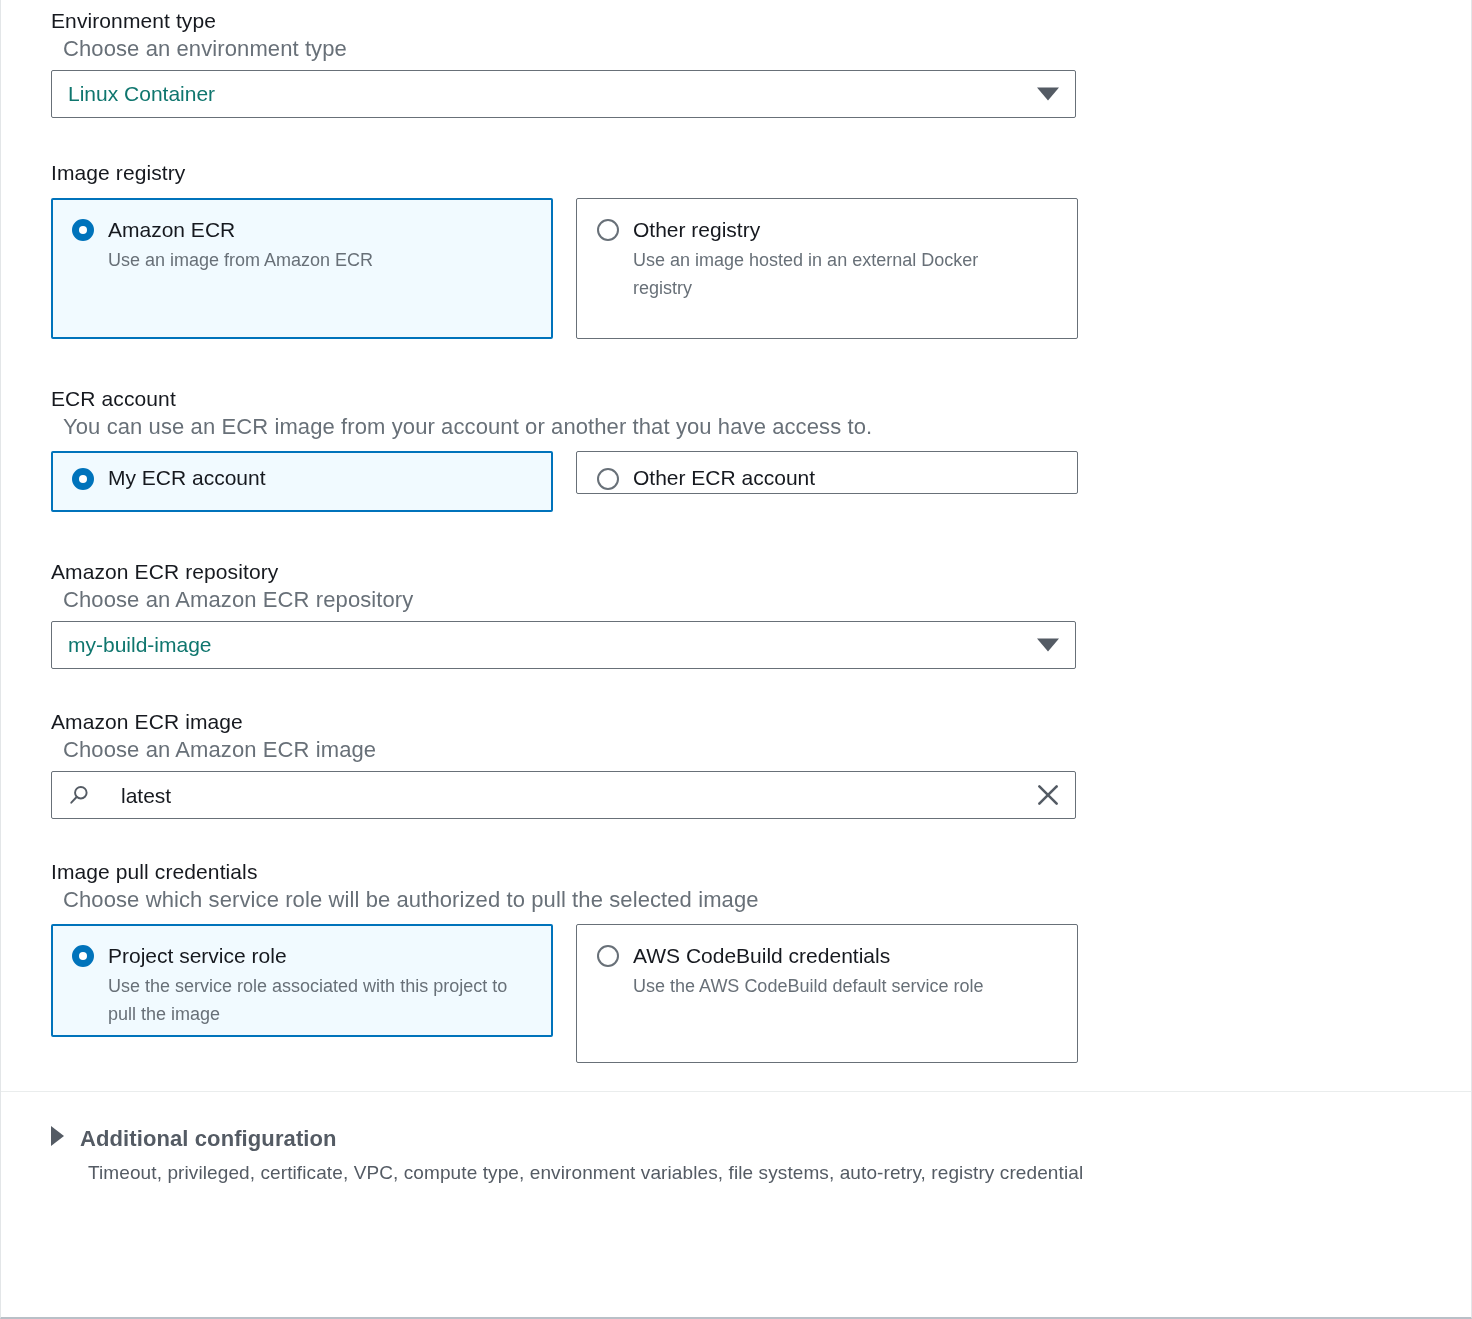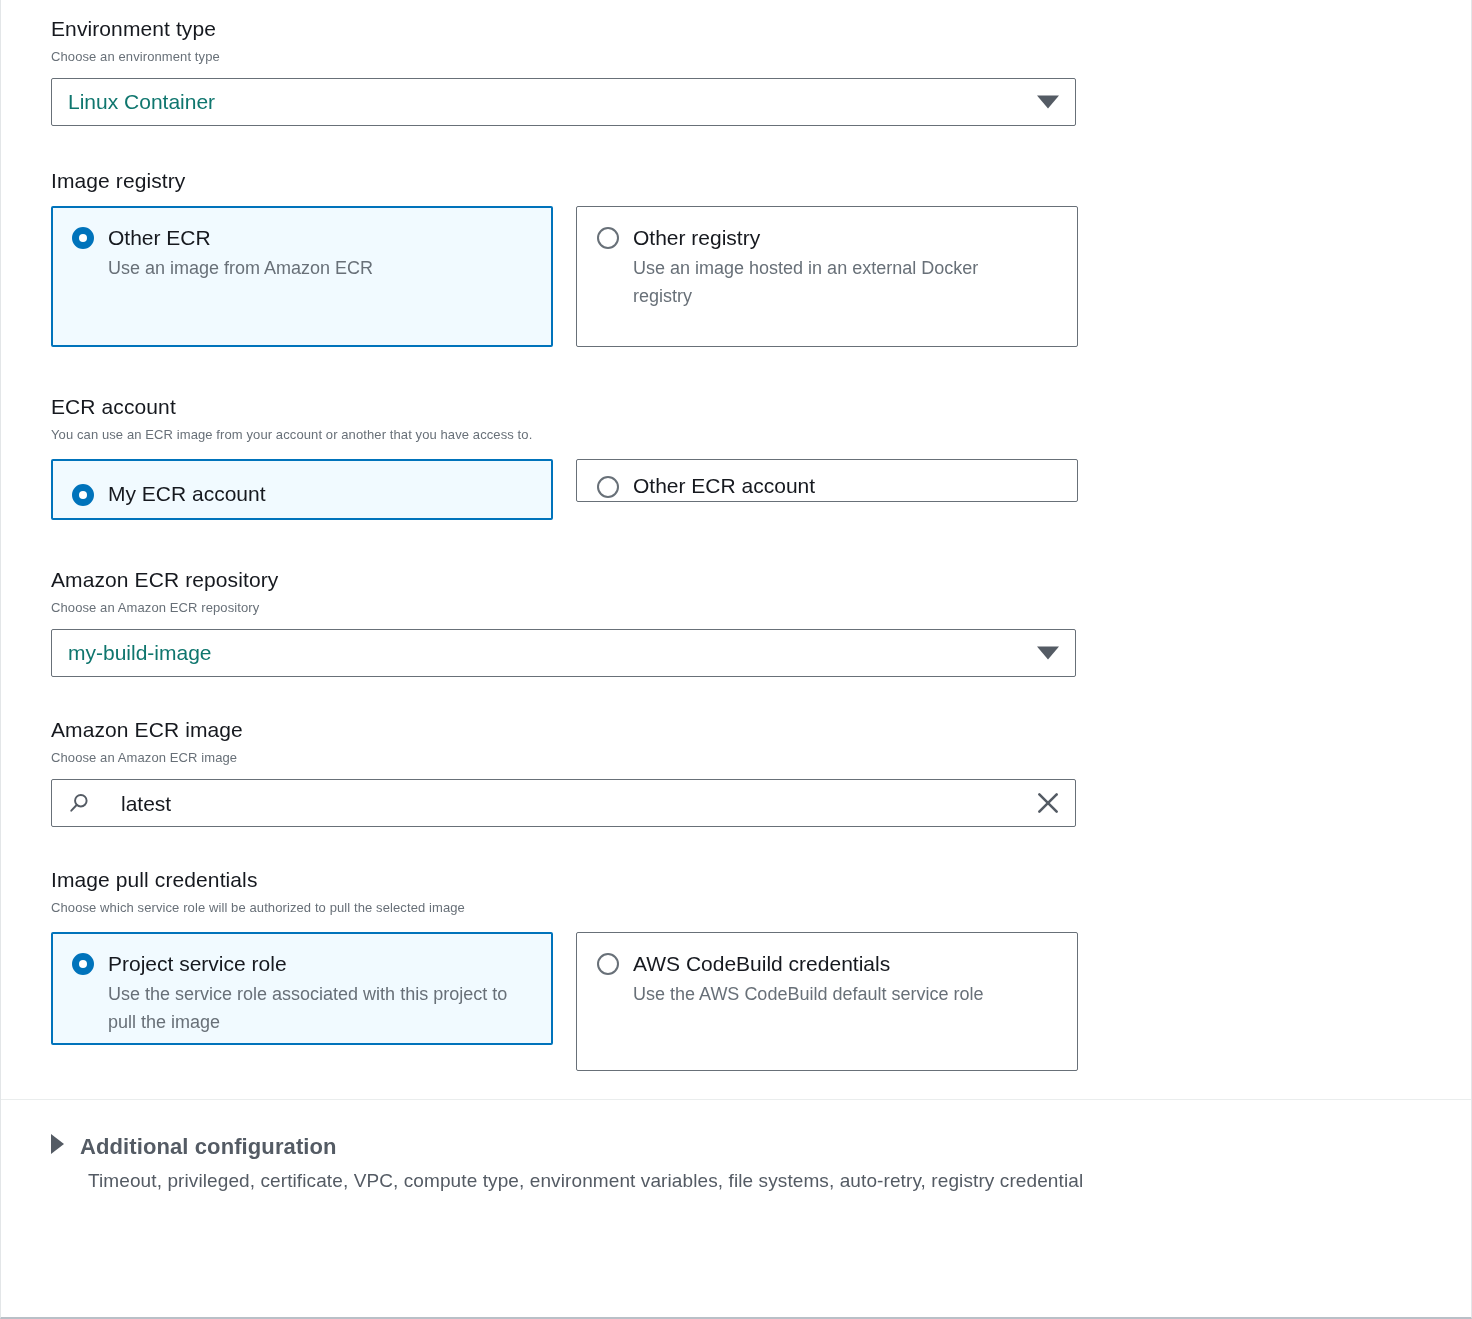--- a/index.html
+++ b/index.html
@@ -29,25 +29,26 @@
   
   .field { margin-top: 0; }
   .field-label {
     font-size: 21px;
     color: #16191f;
     font-weight: 400;
     line-height: 26px;
     letter-spacing: .1px;
   }
   .field-desc {
-    font-size: 13px;
+    font-size: 22px;
     color: #687078;
     line-height: 24px;
     margin-top: 3px;
     letter-spacing: .1px;
+    margin-left: 12px;
   }
 
   
   .select {
     position: relative;
     width: 1025px;
     height: 48px;
     border: 1px solid #687078;
     border-radius: 2px;
     background: #ffffff;
@@ -155,21 +156,21 @@
   }
   .tile-desc {
     font-size: 18px;
     color: #687078;
     line-height: 28px;
     margin-left: 36px;
     margin-top: 2px;
     max-width: 400px;
   }
   .tile.compact { padding-top: 12px; padding-bottom: 12px; }
-  .tile.compact.selected { padding-top: 19px; padding-bottom: 11px; }
+  .tile.compact.selected { padding-top: 11px; padding-bottom: 11px; }
 
   
   .divider {
     height: 1px;
     background: #eaeded;
     margin-top: 28px;
     margin-left: 0;
   }
   .expandable {
     padding: 34px 0 0 50px;
@@ -199,36 +200,36 @@
     margin-left: 37px;
     letter-spacing: .1px;
   }
 </style>
 </head>
 <body>
 
 <div class="page">
   <div class="inner">
 
-    <div class="field" style="padding-top:16px;">
+    <div class="field" style="padding-top:8px;">
       <div class="field-label">Environment type</div>
       <div class="field-desc">Choose an environment type</div>
       <div class="select" style="margin-top:9px;">
         <span>Linux Container</span>
         <span class="caret"></span>
       </div>
     </div>
 
     <div class="field" style="margin-top:42px;">
       <div class="field-label">Image registry</div>
       <div class="tiles" style="margin-top:12px;">
         <div class="tile selected" style="height:141px;">
           <div class="tile-row">
             <span class="radio on"></span>
-            <span class="tile-title">Other ECR</span>
+            <span class="tile-title">Amazon ECR</span>
           </div>
           <div class="tile-desc">Use an image from Amazon ECR</div>
         </div>
         <div class="tile" style="height:141px;">
           <div class="tile-row">
             <span class="radio"></span>
             <span class="tile-title">Other registry</span>
           </div>
           <div class="tile-desc" style="max-width:360px;">Use an image hosted in an external Docker registry</div>
         </div>

